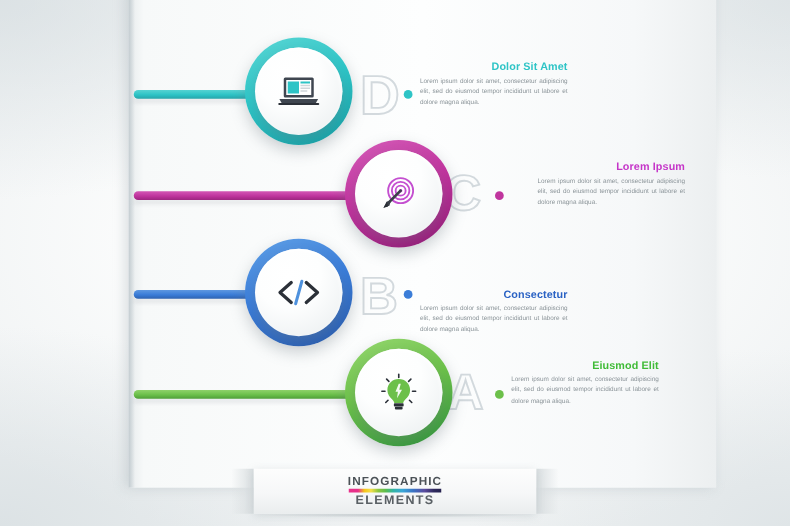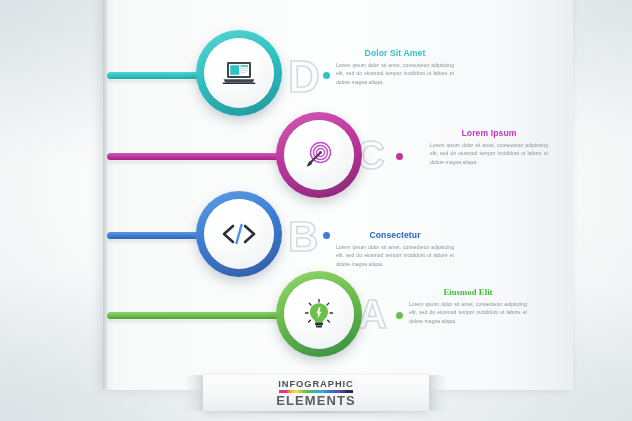--- a/index.html
+++ b/index.html
@@ -123,21 +123,21 @@
   
   .block {
     position: absolute;
     z-index: 6;
   }
   .block .title {
     font-size: 8.6px;
     font-weight: bold;
     letter-spacing: 0.1px;
     margin: 0 0 3px 0;
-    text-align: center;
+    text-align: right;
   }
   .block .body {
     font-size: 5.1px;
     line-height: 1.62;
     color: #8b9499;
     text-align: justify;
     margin: 0;
   }
   .dot {
     position: absolute;
@@ -186,21 +186,21 @@
     margin: 1.6px 0 1.6px 0;
     background: linear-gradient(90deg,
       #e8308a 0%, #e8308a 10%,
       #f5c518 17%, #f5e04a 24%,
       #8cc63f 32%, #5bbd4e 40%,
       #33b5a5 48%, #3aa7d8 58%,
       #3b72c4 70%, #5b4b9e 82%,
       #2f2a5e 92%, #26224f 100%);
   }
   .banner-sub {
-    font-size: 13px;
+    font-size: 10px;
     font-weight: bold;
     letter-spacing: 1.1px;
     color: #5a6065;
     line-height: 1;
   }
   .banner-shadow {
     position: absolute;
     left: 213px;
     top: 410px;
     width: 206px;
@@ -323,21 +323,21 @@
           <path d="M16 9 L13.4 15.4 H15.3 L14.6 20.6 L18.6 13.8 H16.4 L17.6 9 Z" fill="#ffffff" opacity="0.92"></path>
           <rect x="12.1" y="24.6" width="7.8" height="2.6" rx="0.6" fill="#2b3038"></rect>
           <rect x="12.9" y="27.4" width="6.2" height="2.2" rx="0.8" fill="#2b3038"></rect>
         </svg>
       </span>
     </div>
   </div>
 
   <div class="dot" style="left:396px; top:312px; background:#6cc04a;"></div>
   <div class="block" style="left:409px; top:287px; width:118px;">
-    <p class="title" style="color:#3fbb36;font-family:Liberation Serif, serif;">Eiusmod Elit</p>
+    <p class="title" style="color:#3fbb36;">Eiusmod Elit</p>
     <p class="body">Lorem ipsum dolor sit amet, consectetur adipiscing elit, sed do eiusmod tempor incididunt ut labore et dolore magna aliqua.</p>
   </div>
 
   <div class="banner-wing l"></div>
   <div class="banner-wing r"></div>
   <div class="banner-shadow"></div>
   <div class="banner">
     <div class="banner-title">INFOGRAPHIC</div>
     <div class="banner-strip"></div>
     <div class="banner-sub">ELEMENTS</div>

